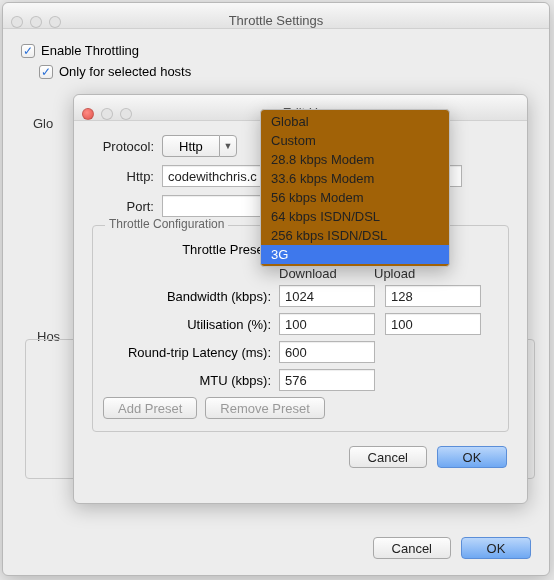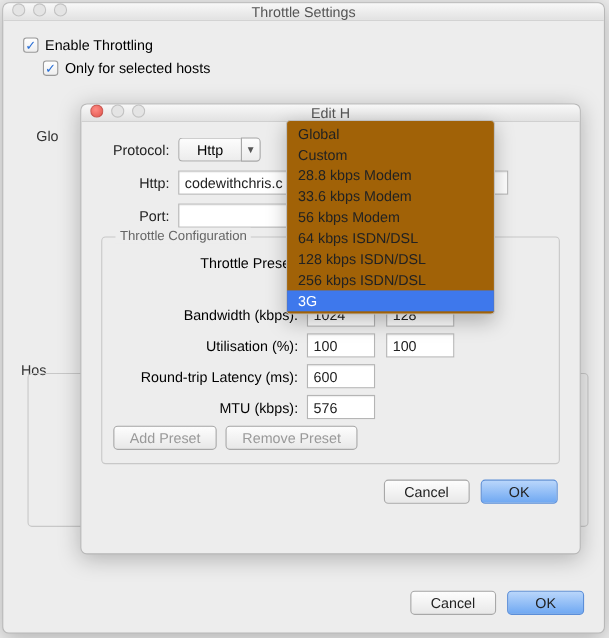--- a/index.html
+++ b/index.html
@@ -17,23 +17,23 @@
     background: #ededed;
     border: 1px solid #b8b8b8;
     border-radius: 6px;
     box-shadow: 0 4px 20px rgba(0,0,0,0.25);
   }
   .main-window {
     left: 2px; top: 2px;
     width: 548px; height: 574px;
   }
   .titlebar {
-    height: 16px;
-    display: flex;
-    align-items: flex-start;
+    height: 26px;
+    display: flex;
+    align-items: flex-end;
     border-bottom: 1px solid #d0d0d0;
     background: linear-gradient(#f8f8f8,#e2e2e2);
     border-radius: 6px 6px 0 0;
     position: relative;
   }
   .traffic {
     display: flex;
     gap: 7px;
     padding-left: 8px;
     z-index: 2;
@@ -66,21 +66,21 @@
     background: linear-gradient(#fff,#eee);
     display: flex; align-items: center; justify-content: center;
   }
   .checkbox .check {
     color: #2a6fd6;
     font-size: 12px;
     line-height: 1;
   }
   .indent { margin-left: 18px; }
   .lbl-glo { position:absolute; left:30px; top:113px; color:#333; }
-  .lbl-hos { position:absolute; left:16px; top:326px; color:#333; }
+  .lbl-hos { position:absolute; left:34px; top:326px; color:#333; }
   .grp-hos { position:absolute; left:22px; top:336px; width:510px; height:140px; border:1px solid #c8c8c8; border-radius:4px; }
   .btnrow-main {
     position: absolute;
     bottom: 16px; right: 18px;
     display: flex; gap: 10px;
   }
   .btn {
     height: 22px;
     padding: 0 18px;
     border: 1px solid #a8a8a8;
@@ -158,21 +158,21 @@
   }
   .headrow {
     display: flex; margin-bottom: 4px;
   }
   .headrow .sp { width:176px; }
   .headrow .h { width:85px; text-align:left; color:#333; }
   .valrow {
     display:flex; align-items:center; margin-bottom:6px;
   }
   .valrow .lab { width:176px; text-align:right; padding-right:8px; }
-  .valrow .input { width:62px; }
+  .valrow .input { width:96px; }
   .gap { width:10px; }
   .presetrow {
     display:flex; gap:8px; margin-top:6px;
   }
   .presetrow .btn { padding: 0 14px; }
   .modal-btnrow {
     display:flex; justify-content:flex-end; gap:10px;
     margin-top:14px; padding-right: 2px;
   }
 
@@ -311,16 +311,15 @@
   </div>
 </div>
 
 <div class="dropdown" id="dropdown">
     <div class="item">Global</div>
     <div class="item">Custom</div>
     <div class="item">28.8 kbps Modem</div>
     <div class="item">33.6 kbps Modem</div>
     <div class="item">56 kbps Modem</div>
     <div class="item">64 kbps ISDN/DSL</div>
-    <div class="item">128 kbps ISDN/DSL</div>
     <div class="item">256 kbps ISDN/DSL</div>
     <div class="item selected">3G</div>
   </div>
 
 </body></html>

